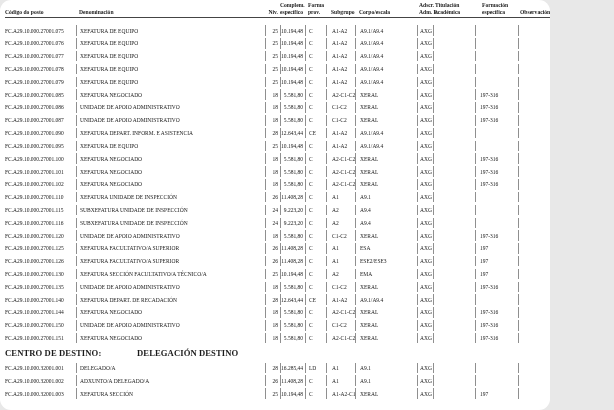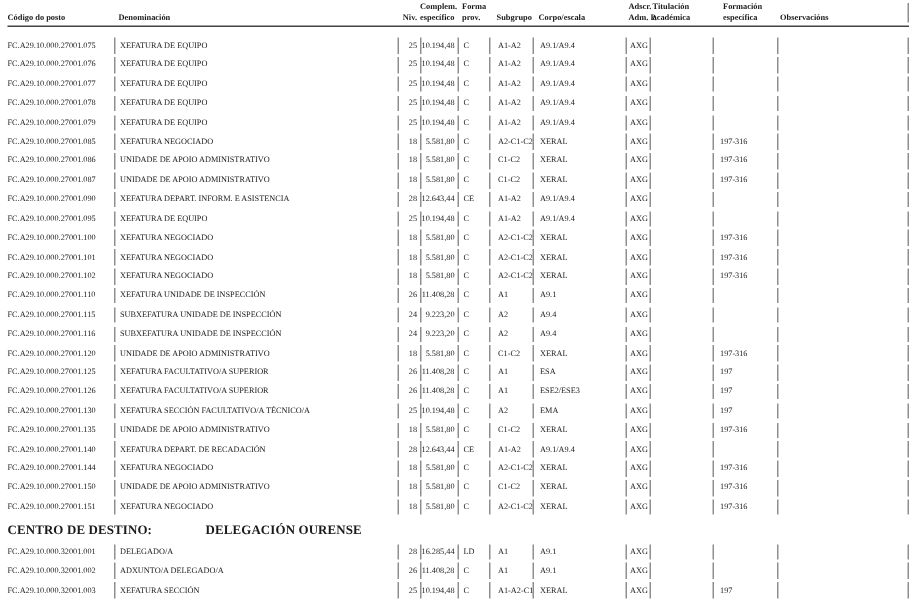--- a/index.html
+++ b/index.html
@@ -1,18 +1,18 @@
 <!DOCTYPE html>
 <html><head>
 <meta charset="utf-8">
 <style>
   html,body{margin:0;padding:0;background:#e8e8e8;}
   .page{
-    width:614px;height:410px;background:#ffffff;position:relative;
-    font-family:"Liberation Serif", serif;color:#1a1a1a;overflow:hidden;
+    width:550px;height:410px;background:#ffffff;position:relative;
+    font-family:"Liberation Serif", serif;color:#1a1a1a;overflow:hidden;border-radius:11px;
   }
   .table{position:absolute;left:5px;top:2px;width:601px;}
   .thead{display:flex;border-bottom:1px solid #444;padding-bottom:2px;}
   .hcell{box-sizing:border-box;font-weight:bold;font-size:5.6px;line-height:6.6px;}
   .hline{min-height:6.6px;white-space:nowrap;}
   .tbody{padding-top:6px;}
   .row{display:flex;height:12.82px;align-items:center;}
   .cell{
     box-sizing:border-box;font-size:5.5px;line-height:10px;height:10.5px;
     border-left:1px solid #8f8f8f;white-space:nowrap;overflow:visible;
@@ -410,21 +410,21 @@
           <div class="cell col-4">C</div>
           <div class="cell col-5">A2-C1-C2</div>
           <div class="cell col-6">XERAL</div>
           <div class="cell col-7">AXG</div>
           <div class="cell col-8"></div>
           <div class="cell col-9">197-316</div>
           <div class="cell col-10"></div>
         </div>
         <div class="section-title">
           <span class="t-label">CENTRO DE DESTINO:</span>
-          <span class="t-value">DELEGACIÓN OURENSE</span>
+          <span class="t-value">DELEGACIÓN DESTINO</span>
         </div>
         <div class="row">
           <div class="cell col-0">FC.A29.10.000.32001.001</div>
           <div class="cell col-1">DELEGADO/A</div>
           <div class="cell col-2">28</div>
           <div class="cell col-3">16.285,44</div>
           <div class="cell col-4">LD</div>
           <div class="cell col-5">A1</div>
           <div class="cell col-6">A9.1</div>
           <div class="cell col-7">AXG</div>

